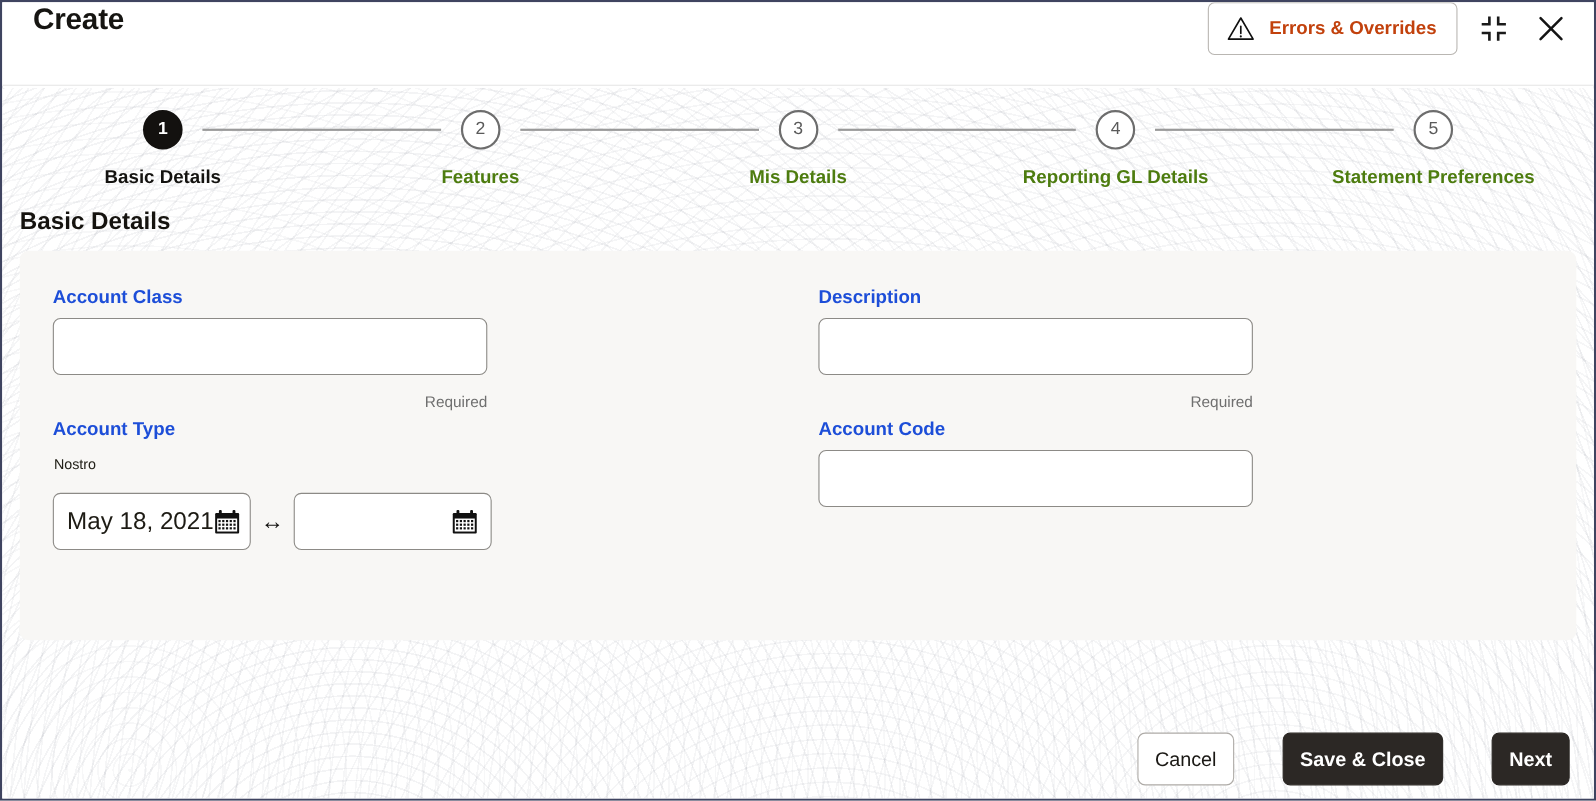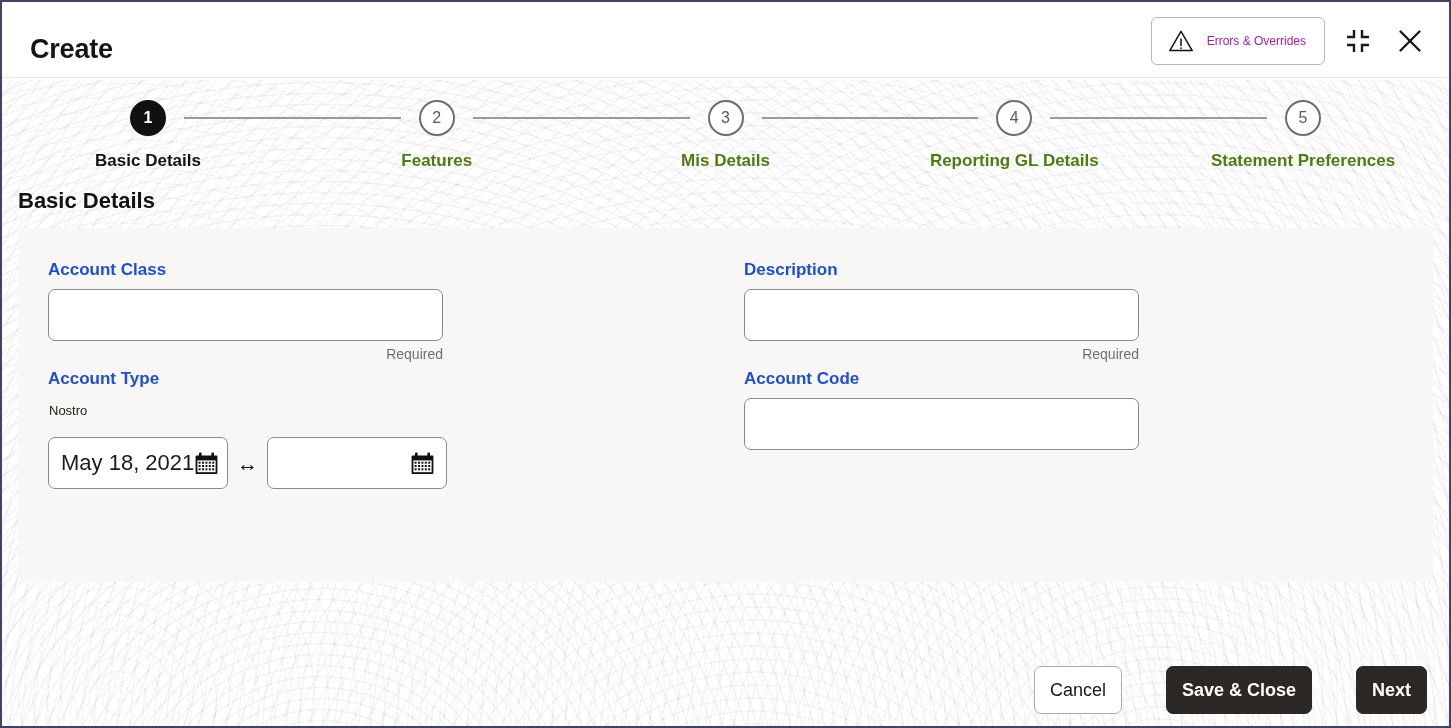--- a/index.html
+++ b/index.html
@@ -36,22 +36,22 @@
   }
 
   
   .header {
     position: relative;
     z-index: 3;
     height: 76px;
     background: #ffffff;
     border-bottom: 1px solid #e6e6e6;
     display: flex;
-    align-items: flex-end;
-    padding: 0 20px 12px 28px;
+    align-items: flex-start;
+    padding: 0 20px 0 28px;
   }
   .page-title {
     font-size: 27px;
     font-weight: bold;
     color: #161512;
     letter-spacing: -0.2px;
   }
   .header-right {
     margin-left: auto;
     display: flex;
@@ -63,22 +63,23 @@
     align-items: center;
     gap: 13px;
     height: 48px;
     padding: 0 18px 0 16px;
     border: 1px solid #b9b6b2;
     border-radius: 6px;
     background: #ffffff;
     cursor: pointer;
   }
   .errors-btn-label {
-    font-size: 12px;
-    color: #a21caf;
+    font-size: 17px;
+    color: #c2410c;
+    font-weight: bold;
   }
   .icon-btn {
     width: 38px; height: 38px;
     display: flex; align-items: center; justify-content: center;
     background: none; border: none; cursor: pointer;
     padding: 0;
   }
 
   
   .stepper-wrap {
@@ -175,21 +176,21 @@
     font-family: "Liberation Sans", sans-serif;
     color: #18160f;
     padding: 0 13px;
     outline: none;
   }
   .helper {
     width: 395px;
     text-align: right;
     font-size: 14px;
     color: #6f6f6f;
-    margin-top: 5px;
+    margin-top: 16px;
     margin-bottom: 7px;
   }
   .readonly-value {
     font-size: 13px;
     color: #222018;
     margin: 14px 0 19px 1px;
   }
   .gap-after-label { margin-bottom: 9px; }
 
   

